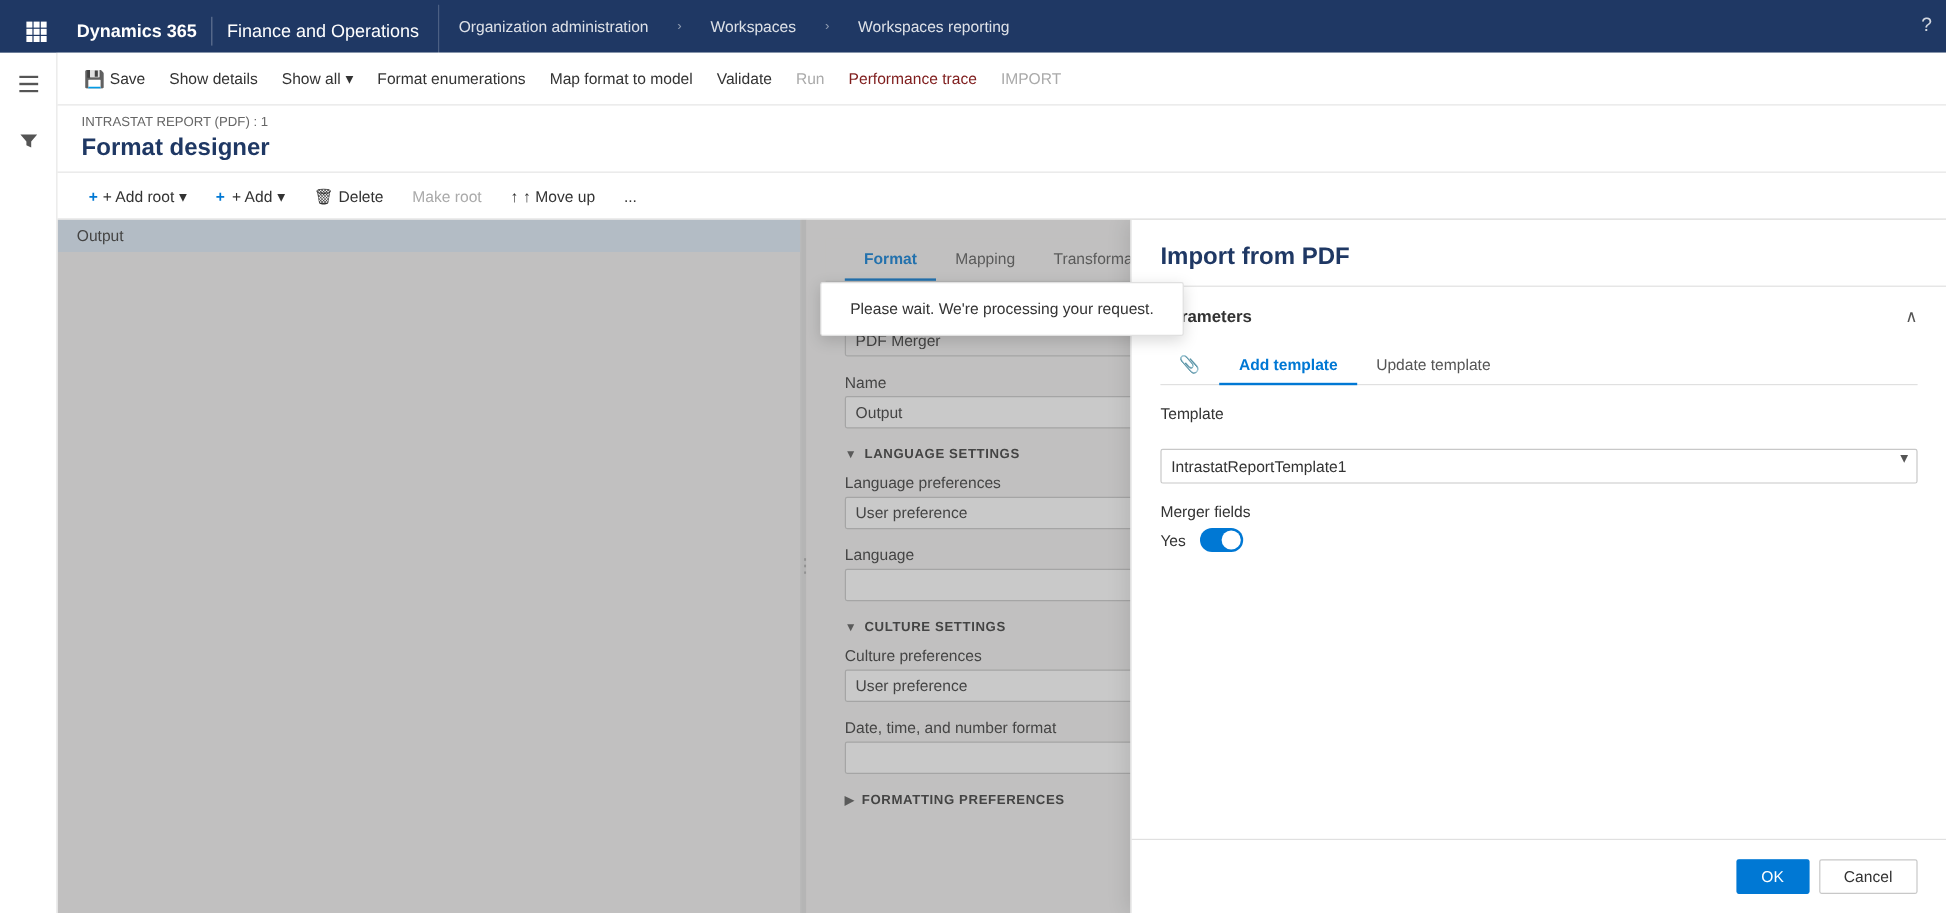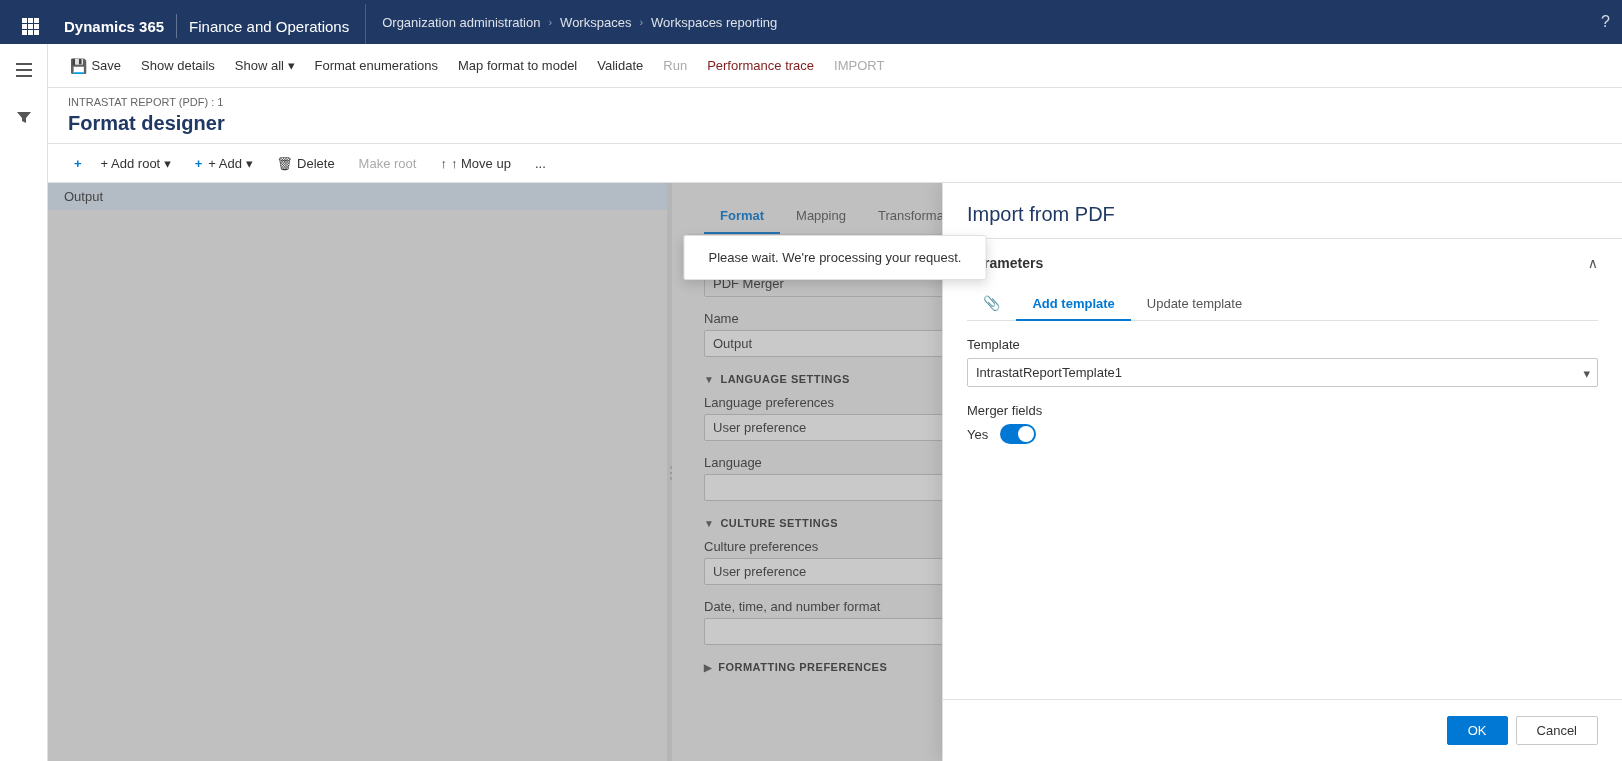--- a/index.html
+++ b/index.html
@@ -22,21 +22,21 @@
     .top-nav-apps svg { fill: white; }
     .top-nav-brand {
       display: flex; align-items: center; height: 44px;
       padding: 0 16px;
       border-right: 1px solid rgba(255,255,255,0.2);
     }
     .top-nav-brand .d365 { font-size: 15px; font-weight: 600; color: white; }
     .top-nav-brand .divider { width: 1px; height: 24px; background: rgba(255,255,255,0.3); margin: 0 12px; }
     .top-nav-brand .fo { font-size: 15px; color: white; }
     .top-nav-breadcrumb {
-      display: flex; align-items: center; gap: 8px;
+      display: flex; align-items: center; gap: 24px;
       padding: 0 16px;
       color: rgba(255,255,255,0.9);
       font-size: 13px;
     }
     .breadcrumb-sep { color: rgba(255,255,255,0.5); font-size: 11px; }
     .top-nav-right { margin-left: auto; display: flex; align-items: center; gap: 16px; }
     .help-icon { color: rgba(255,255,255,0.8); font-size: 16px; cursor: pointer; }
 
     
     .layout { display: flex; height: calc(761px - 44px); }
@@ -171,21 +171,21 @@
       display: flex; flex-direction: column;
       position: absolute; right: 0; top: 0; bottom: 0;
       z-index: 50;
       box-shadow: -4px 0 16px rgba(0,0,0,0.1);
     }
     .right-panel-header {
       display: flex; align-items: center; justify-content: space-between;
       padding: 20px 24px 12px 24px;
       border-bottom: 1px solid #e0e0e0;
     }
-    .right-panel-title { font-size: 20px; font-weight: 400; color: #1f3864; }
+    .right-panel-title { font-size: 20px; font-weight: 700; color: #1f3864; }
 
     .right-panel-body { flex: 1; padding: 16px 24px; overflow: auto; }
 
     .rp-section-header {
       display: flex; align-items: center; justify-content: space-between;
       margin-bottom: 16px;
     }
     .rp-section-title { font-size: 14px; font-weight: 600; color: #333; }
     .rp-collapse { cursor: pointer; font-size: 14px; color: #555; }
 
@@ -208,21 +208,21 @@
     .attach-icon { font-size: 14px; }
 
     
     .rp-field { margin-bottom: 16px; }
     .rp-label { font-size: 13px; color: #333; margin-bottom: 6px; }
     .rp-select-wrap { position: relative; }
     .rp-select {
       width: 100%; padding: 6px 28px 6px 8px;
       border: 1px solid #c8c8c8; border-radius: 2px;
       font-size: 13px; background: white; color: #333;
-      appearance: none; cursor: pointer;
+      appearance: none; cursor: pointer; margin-top: 16px;
     }
     .rp-select-arrow {
       position: absolute; right: 8px; top: 50%; transform: translateY(-50%);
       pointer-events: none; color: #555;
     }
 
     
     .toggle-row { display: flex; align-items: center; gap: 12px; }
     .toggle-label { font-size: 13px; color: #333; }
     .toggle {
@@ -357,21 +357,21 @@
     </div>
 
     <div class="page-header">
       <div class="breadcrumb-small">INTRASTAT REPORT (PDF) : 1</div>
       <h1>Format designer</h1>
     </div>
 
     <div class="action-bar">
       <button class="action-btn">
         <span class="plus">+</span>
-        <span style="margin-left:15px;">+ Add root</span>
+        <span style="margin-left:0;">+ Add root</span>
         <span>▾</span>
       </button>
       <button class="action-btn">
         <span class="plus">+</span>
         <span style="margin-left:2px;">+ Add</span>
         <span>▾</span>
       </button>
       <button class="action-btn">
         <span class="trash">🗑</span>
         <span>Delete</span>

